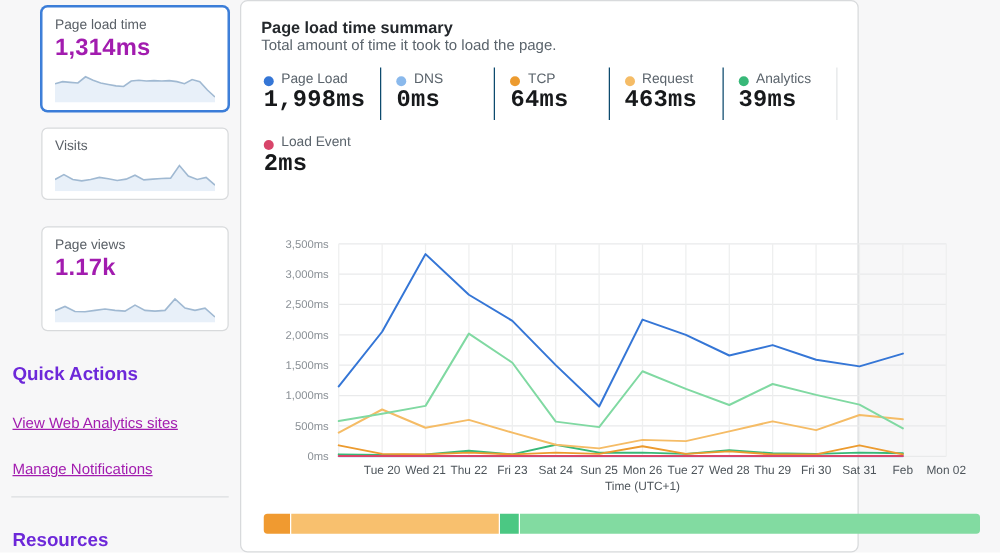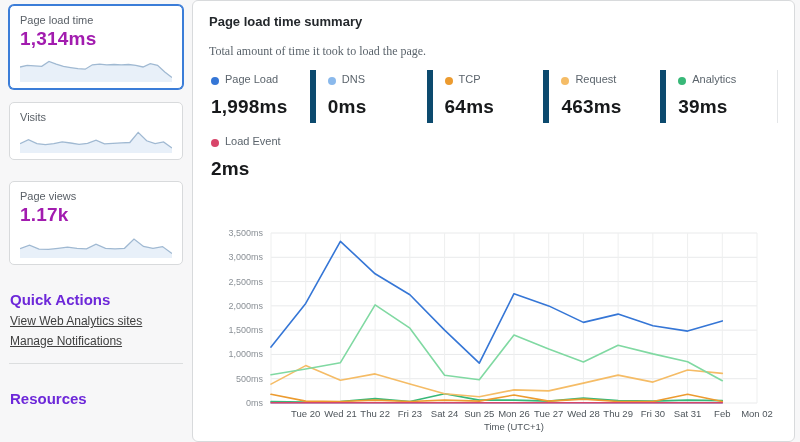--- a/index.html
+++ b/index.html
@@ -14,63 +14,64 @@
 
   
   .sidebar { position: absolute; left: 0; top: 0; width: 192px; height: 442px; padding: 5px 9px; }
   .stat-card {
     background: #fff;
     border: 1px solid #d8dadc;
     border-radius: 5px;
     padding: 8px 10px 6px 10px;
     margin-bottom: 13px;
     cursor: pointer;
+    margin-left: 24px;
   }
   .stat-card.selected {
     border-color: #3b7dd8;
     box-shadow: 0 0 0 1px #3b7dd8;
   }
   .stat-card:nth-child(3) { margin-top: 21px; }
   .stat-label { font-size: 11px; color: #5a6067; }
   .stat-value { font-size: 19px; font-weight: bold; color: #a21caf; margin: 2px 0 2px 0; letter-spacing: 0.2px; }
   .spark { width: 100%; height: 30px; display: block; }
 
   .side-section-title { font-size: 15px; font-weight: bold; color: #6d28d9; margin: 26px 1px 4px 1px; }
   .side-link {
     display: block;
     font-size: 12px;
-    color: #404040;
+    color: #a21caf;
     text-decoration: underline;
-    margin: 6px 1px 0 1px;
+    margin: 23px 1px 0 1px;
     cursor: pointer;
   }
   .side-divider { border: none; border-top: 1px solid #dcdedf; margin: 15px 0 0 0; }
 
   
   .panel {
     position: absolute;
     left: 192px; top: 0;
-    width: 603px; height: 442px;
+    width: 495px; height: 442px;
     background: #fff;
     border: 1px solid #d8dadc;
     border-radius: 6px;
     padding: 13px 16px;
   }
   .panel-title { font-size: 13px; font-weight: bold; color: #24282c; }
-  .panel-subtitle { font-size: 12px; color: #5b646c; margin-top: 15px; font-family: Liberation Serif, serif; }
+  .panel-subtitle { font-size: 12px; color: #5b646c; margin-top: 0; }
 
   .metrics-row { display: flex; margin-top: 11px; }
   .metric-tile { flex: 1 1 0; padding: 3px 12px 5px 12px; }
-  .metrics-row .metric-tile + .metric-tile { border-left: 6px solid #0c4a6e; }
+  .metrics-row .metric-tile + .metric-tile { border-left: 1px solid #0c4a6e; }
   .metrics-row .metric-tile:last-child { border-right: 1px solid #e4e6e8; }
   .metrics-row .metric-tile:first-child { padding-left: 2px; }
   .metric-head { display: flex; align-items: flex-end; gap: 6px; }
   .dot { width: 8px; height: 8px; border-radius: 50%; flex: 0 0 auto; }
   .metric-label { font-size: 11px; color: #5b646c; white-space: nowrap; }
-  .metric-value { font-size: 19px; font-weight: bold; color: #17191b; margin-top: 11px; letter-spacing: 0.2px; }
+  .metric-value { font-size: 19px; font-weight: bold; color: #17191b; margin-top: 0; letter-spacing: 0.2px; font-family: Liberation Mono, monospace; }
 
   .metrics-row2 { display: flex; margin-top: 9px; }
   .metrics-row2 .metric-tile { flex: 0 0 97px; padding-left: 2px; }
 
   .chart-wrap { margin-top: 38px; }
   .dist-bar {
     display: flex;
     height: 16px;
     margin: 9px 0 0 2px;
     width: 573px;

